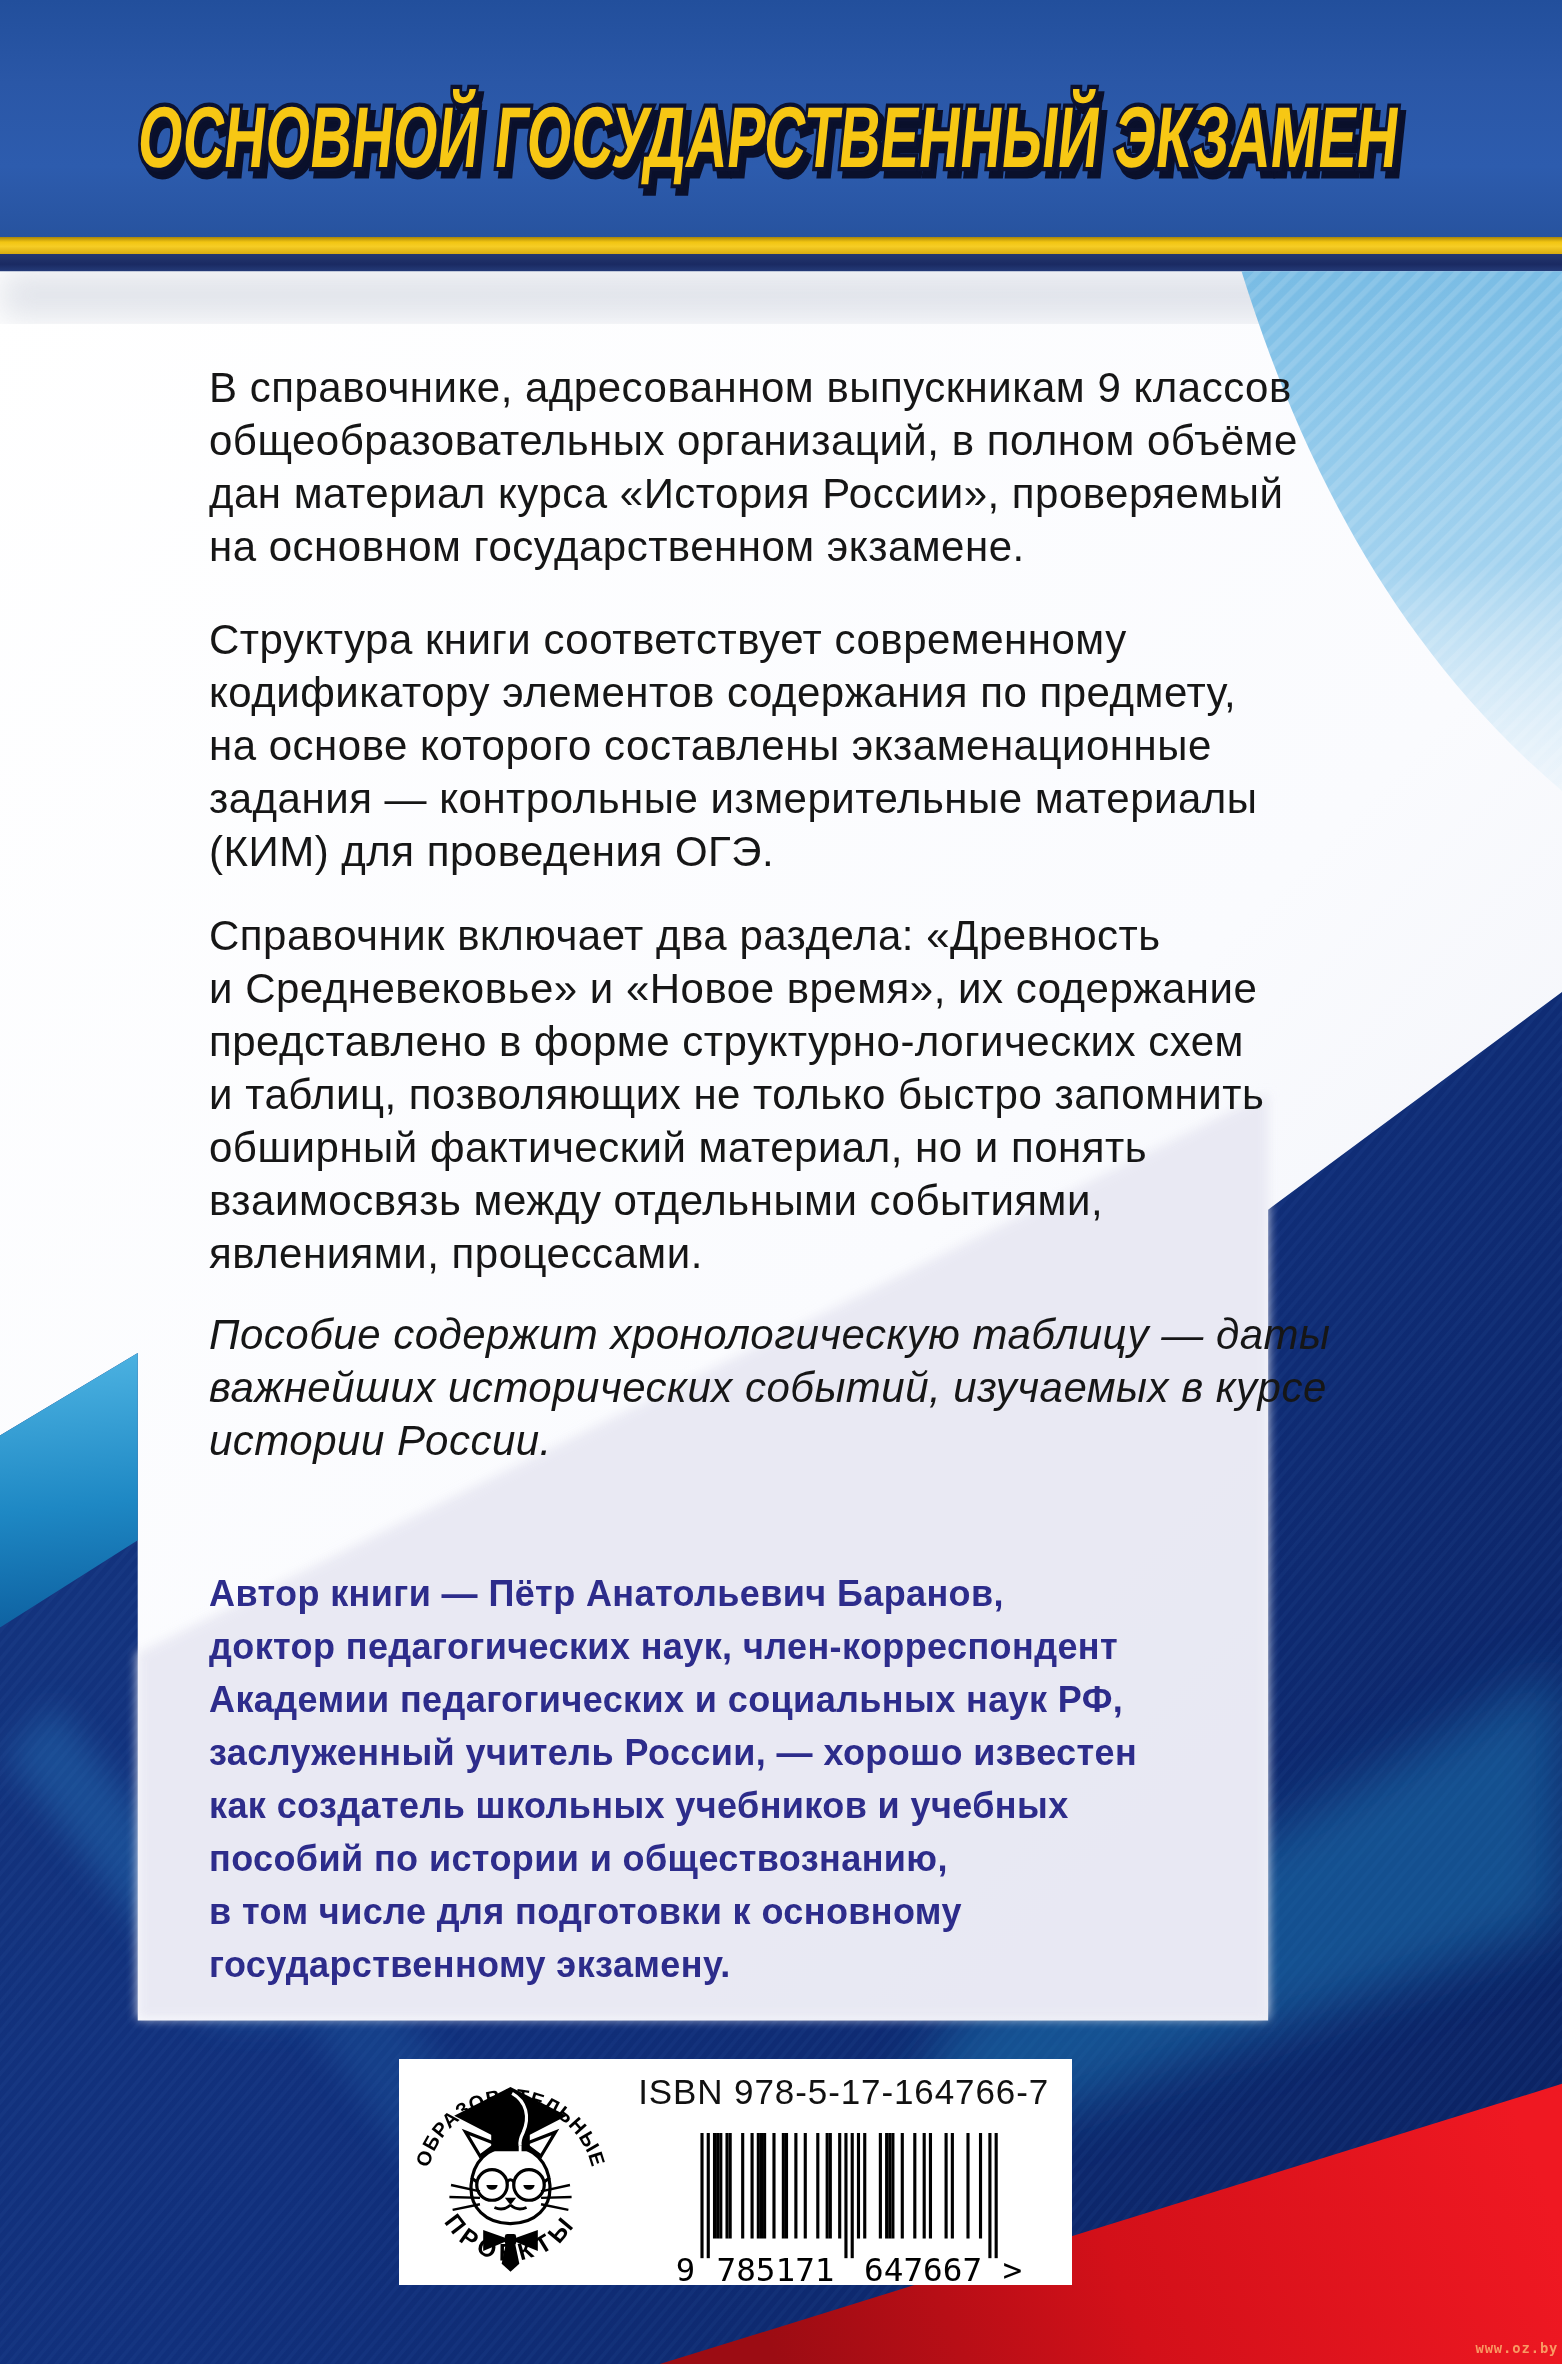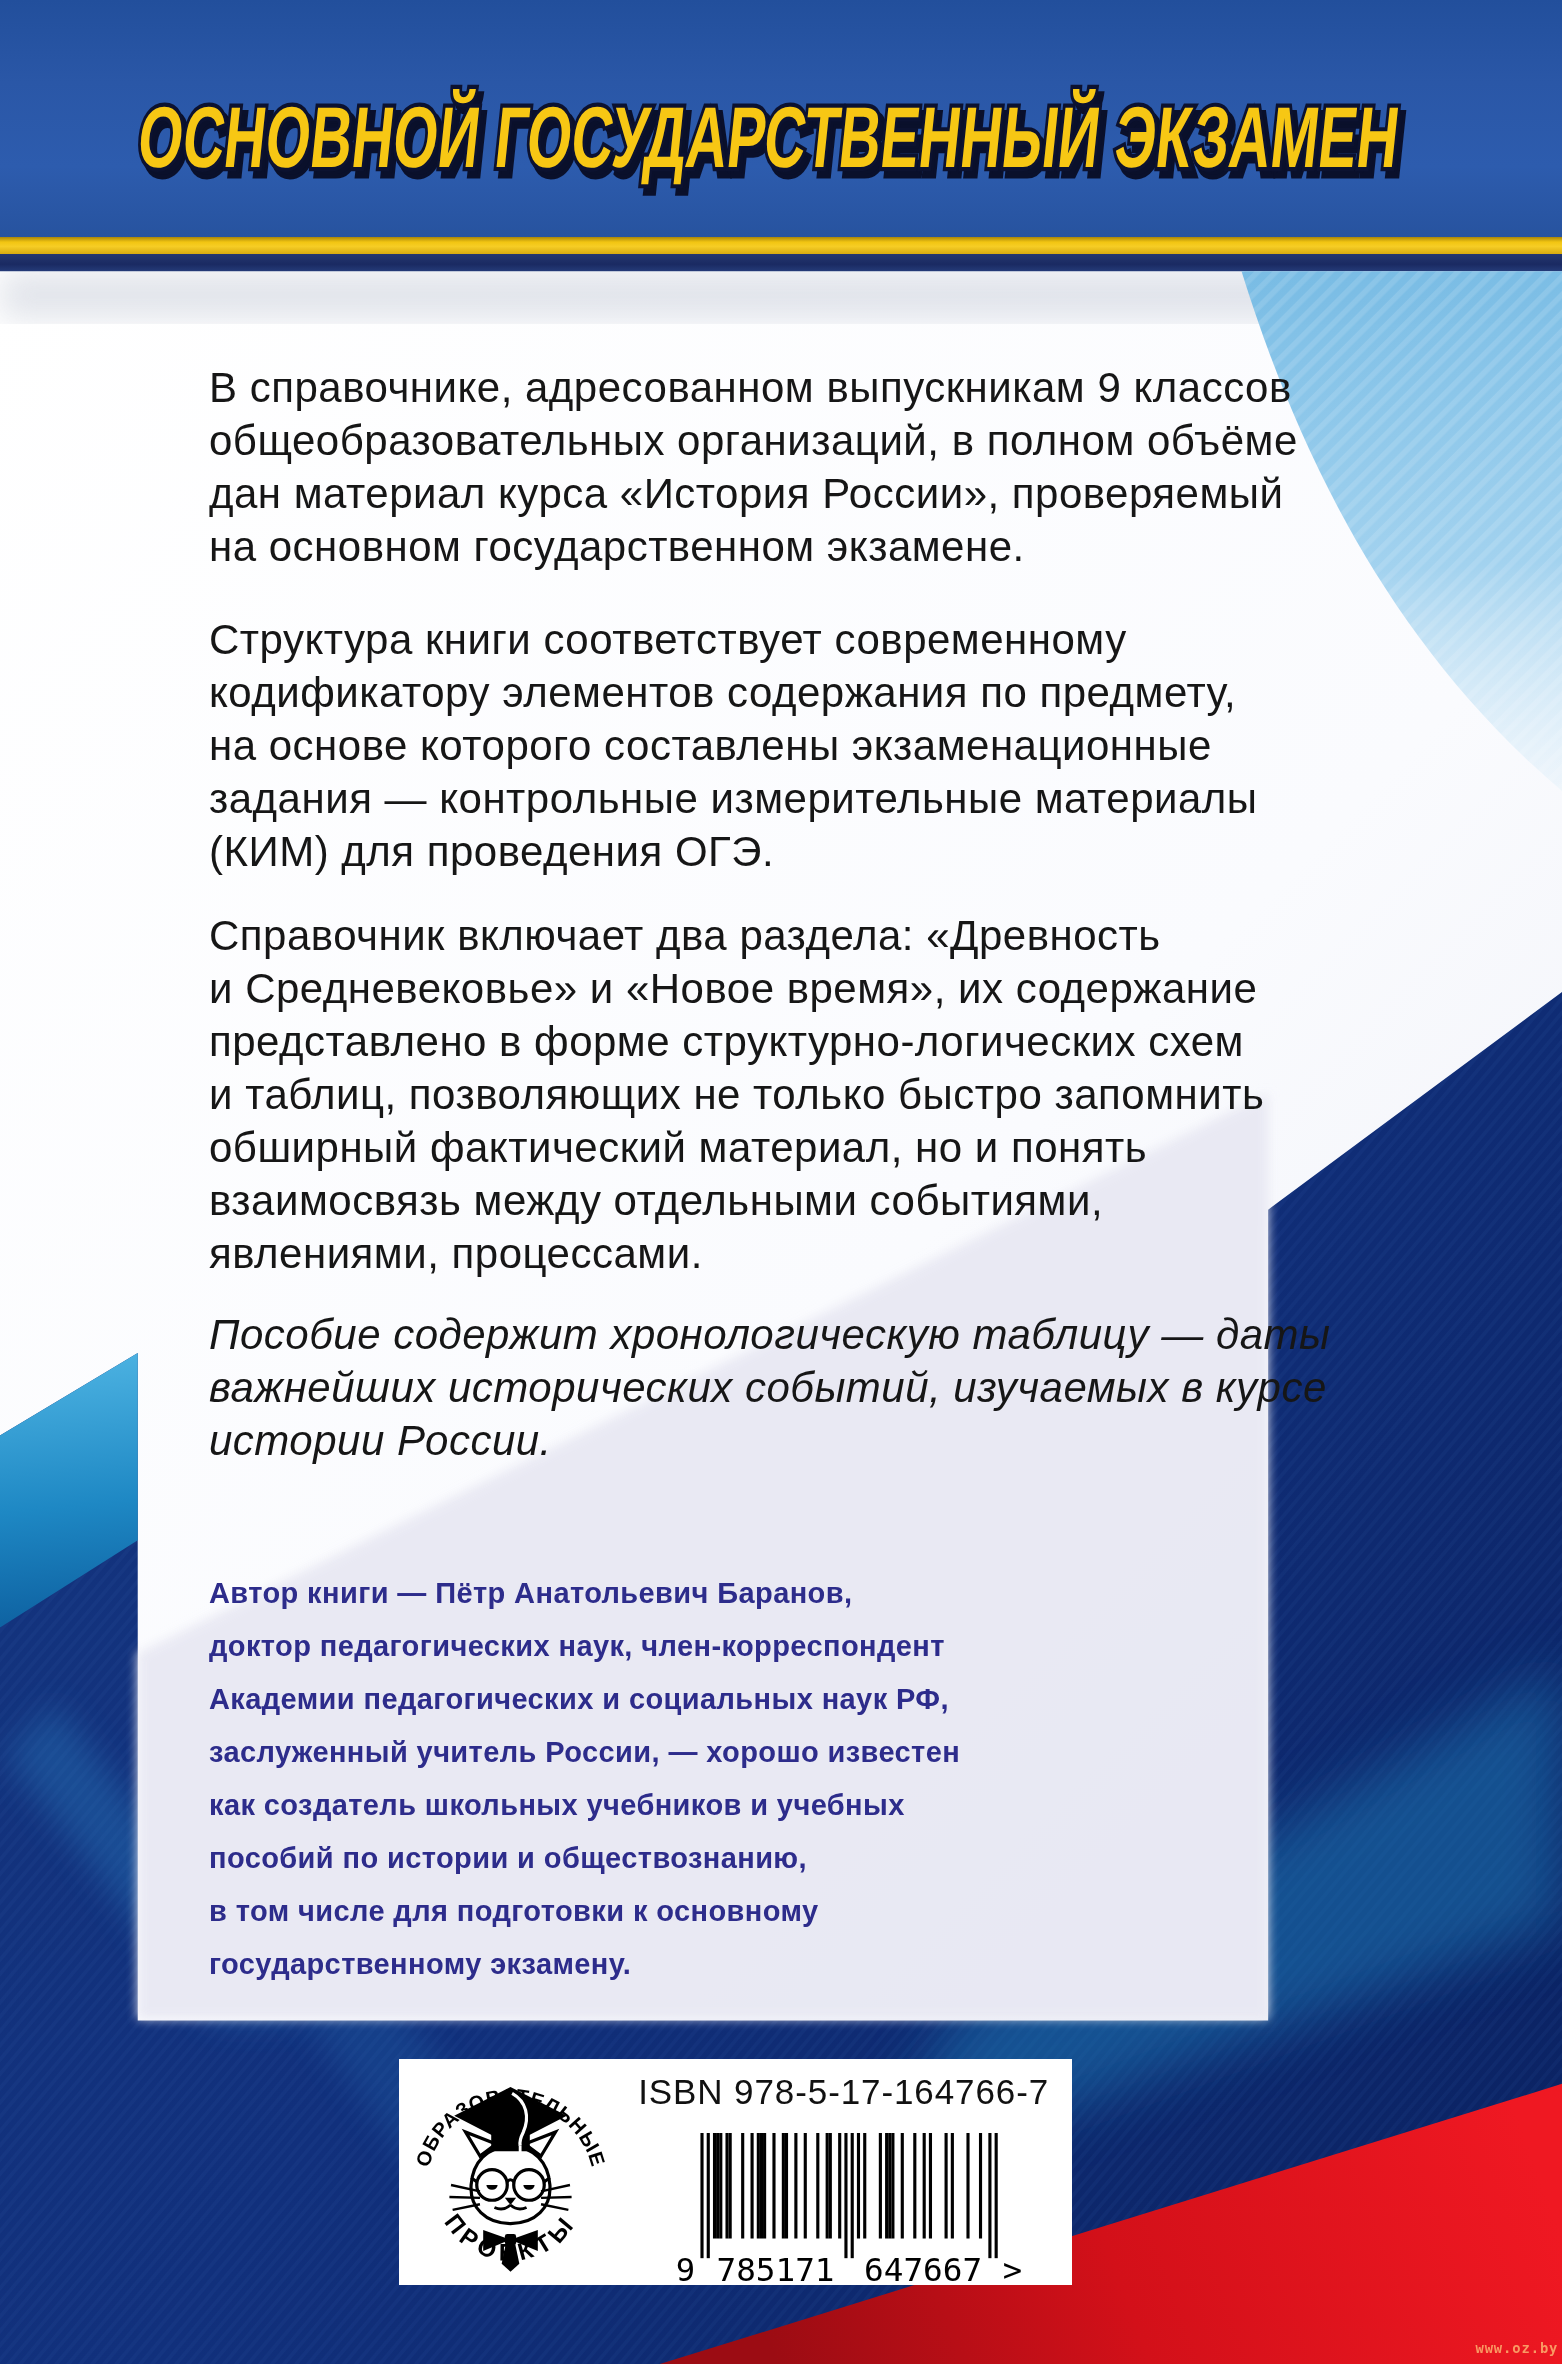--- a/index.html
+++ b/index.html
@@ -32,21 +32,21 @@
   
   .flag-art{position:absolute; left:0; top:271px;}
   
   .para{
     position:absolute; left:209px; width:1148px;
     font-size:42px; line-height:53px; letter-spacing:0.5px;
     color:#161616; white-space:pre-line;
   }
   .para-author{
     position:absolute; left:209px; width:1148px;
-    font-size:29px; line-height:53px; letter-spacing:0.4px;
+    font-size:36px; line-height:53px; letter-spacing:0.4px;
     font-weight:bold; color:#2d2c8b; white-space:pre-line;
   }
   .p1{top:361px;} .p2{top:613px;} .p3{top:909px;} .p4{top:1308px;font-style:italic;} .p5{top:1567px;}
   
   .isbn-box{
     position:absolute; left:399px; top:2059px; width:673px; height:226px;
     background:#ffffff; display:flex; flex-direction:row; align-items:center;
   }
   .logo-wrap{flex:0 0 auto; margin-left:7.3px;}
   .isbn-col{

